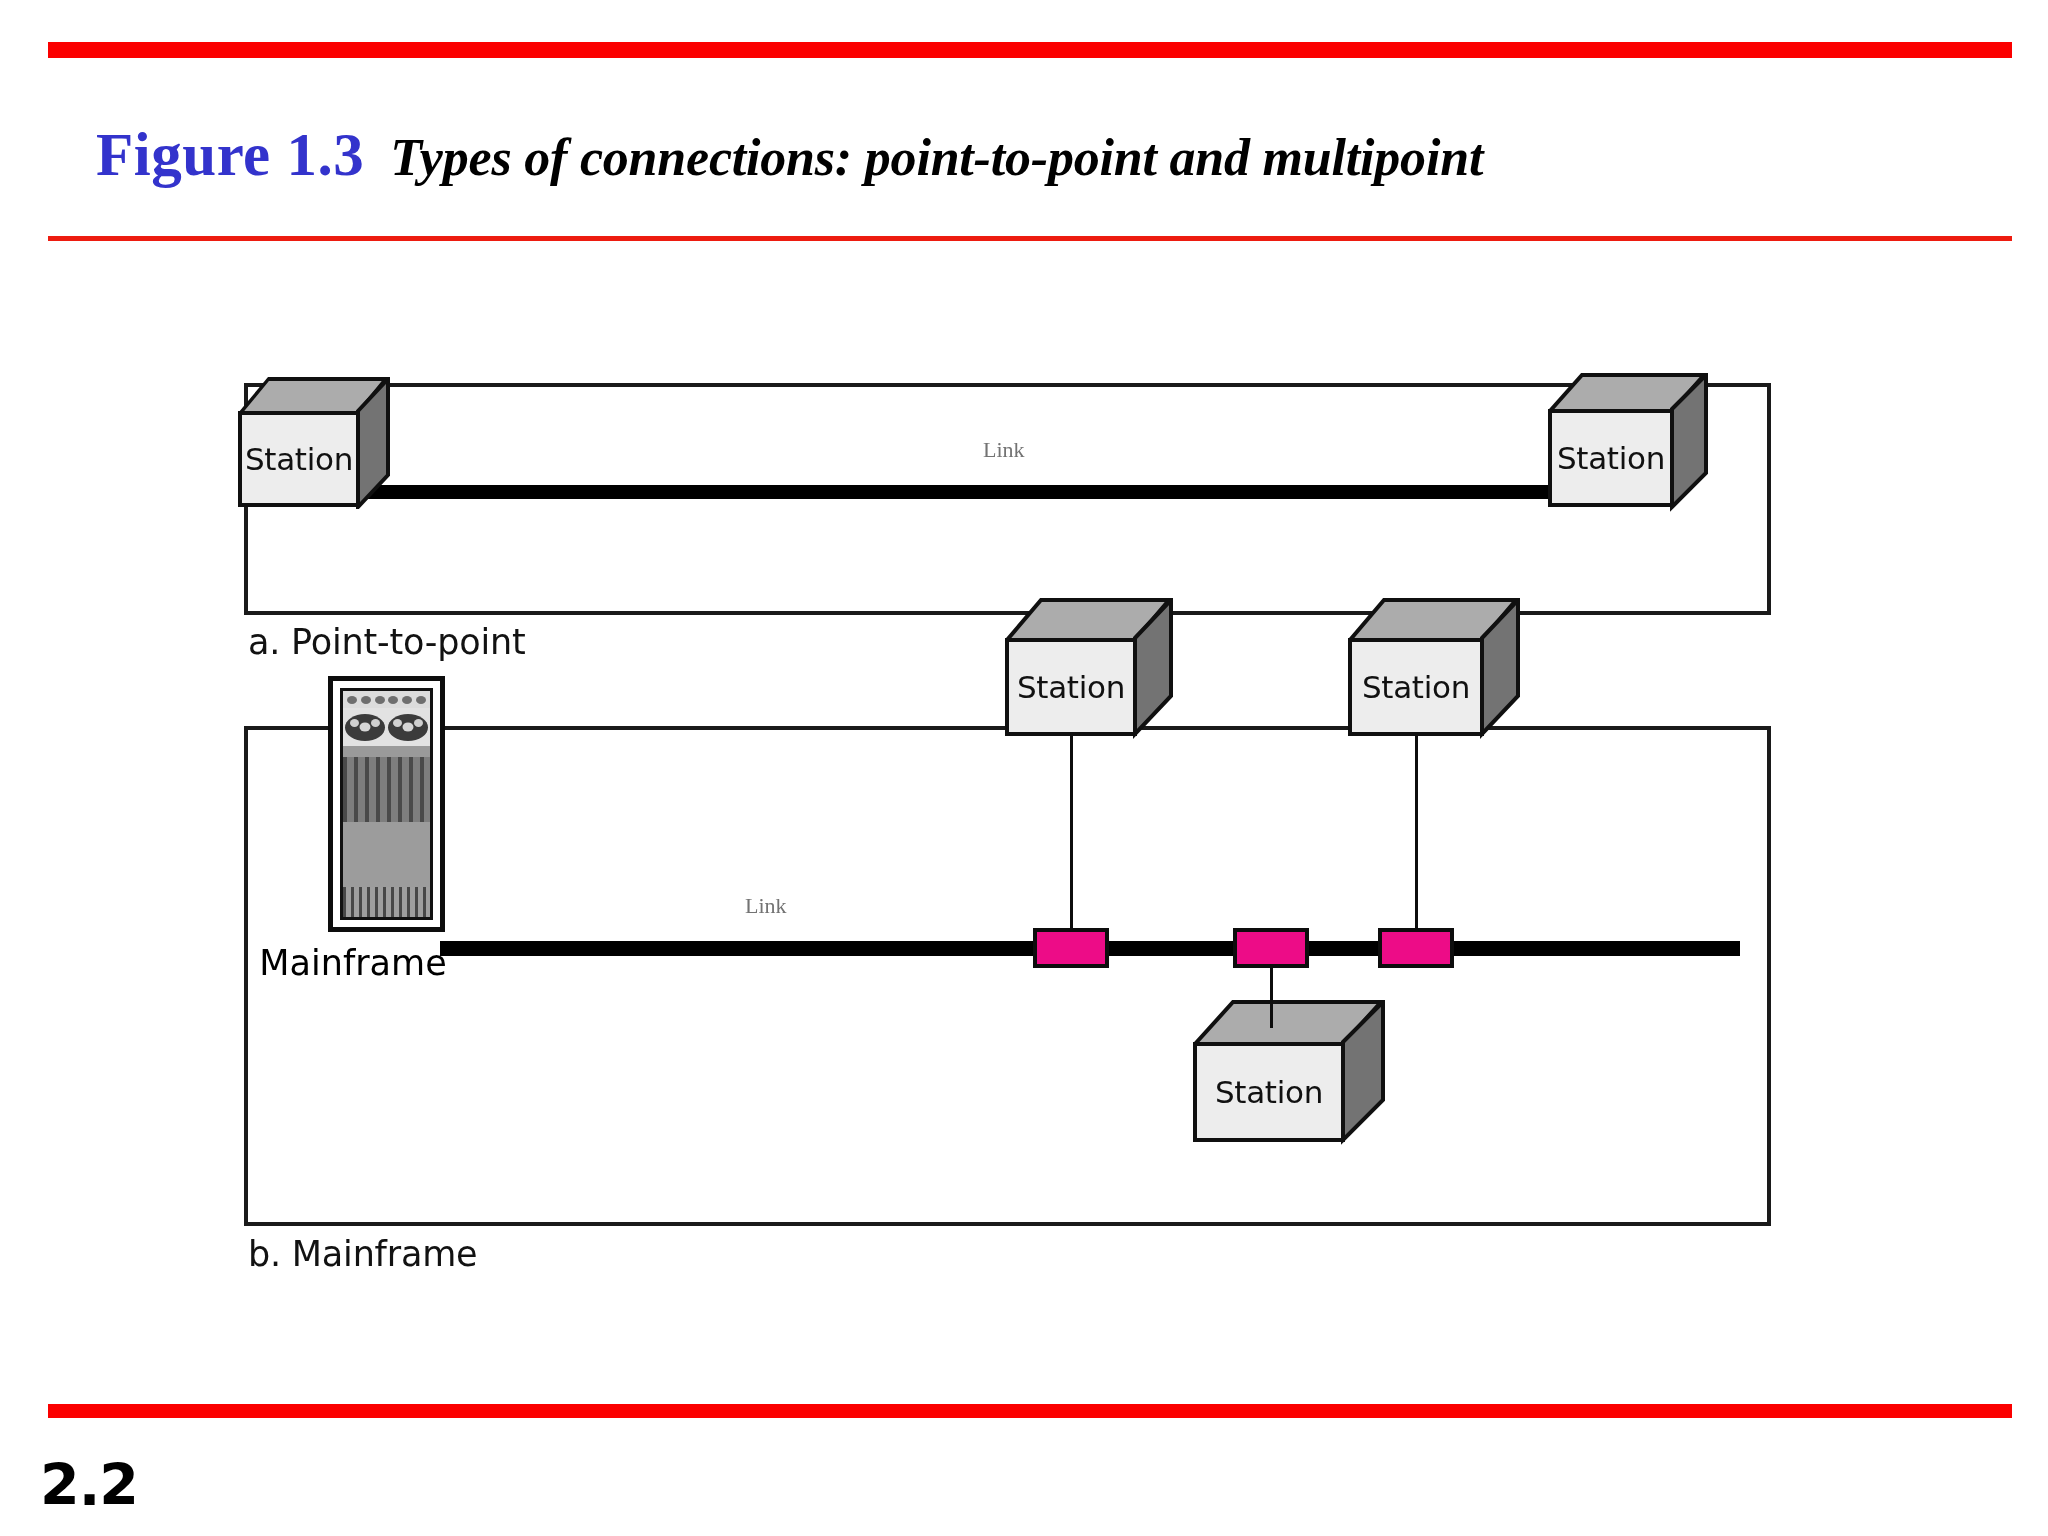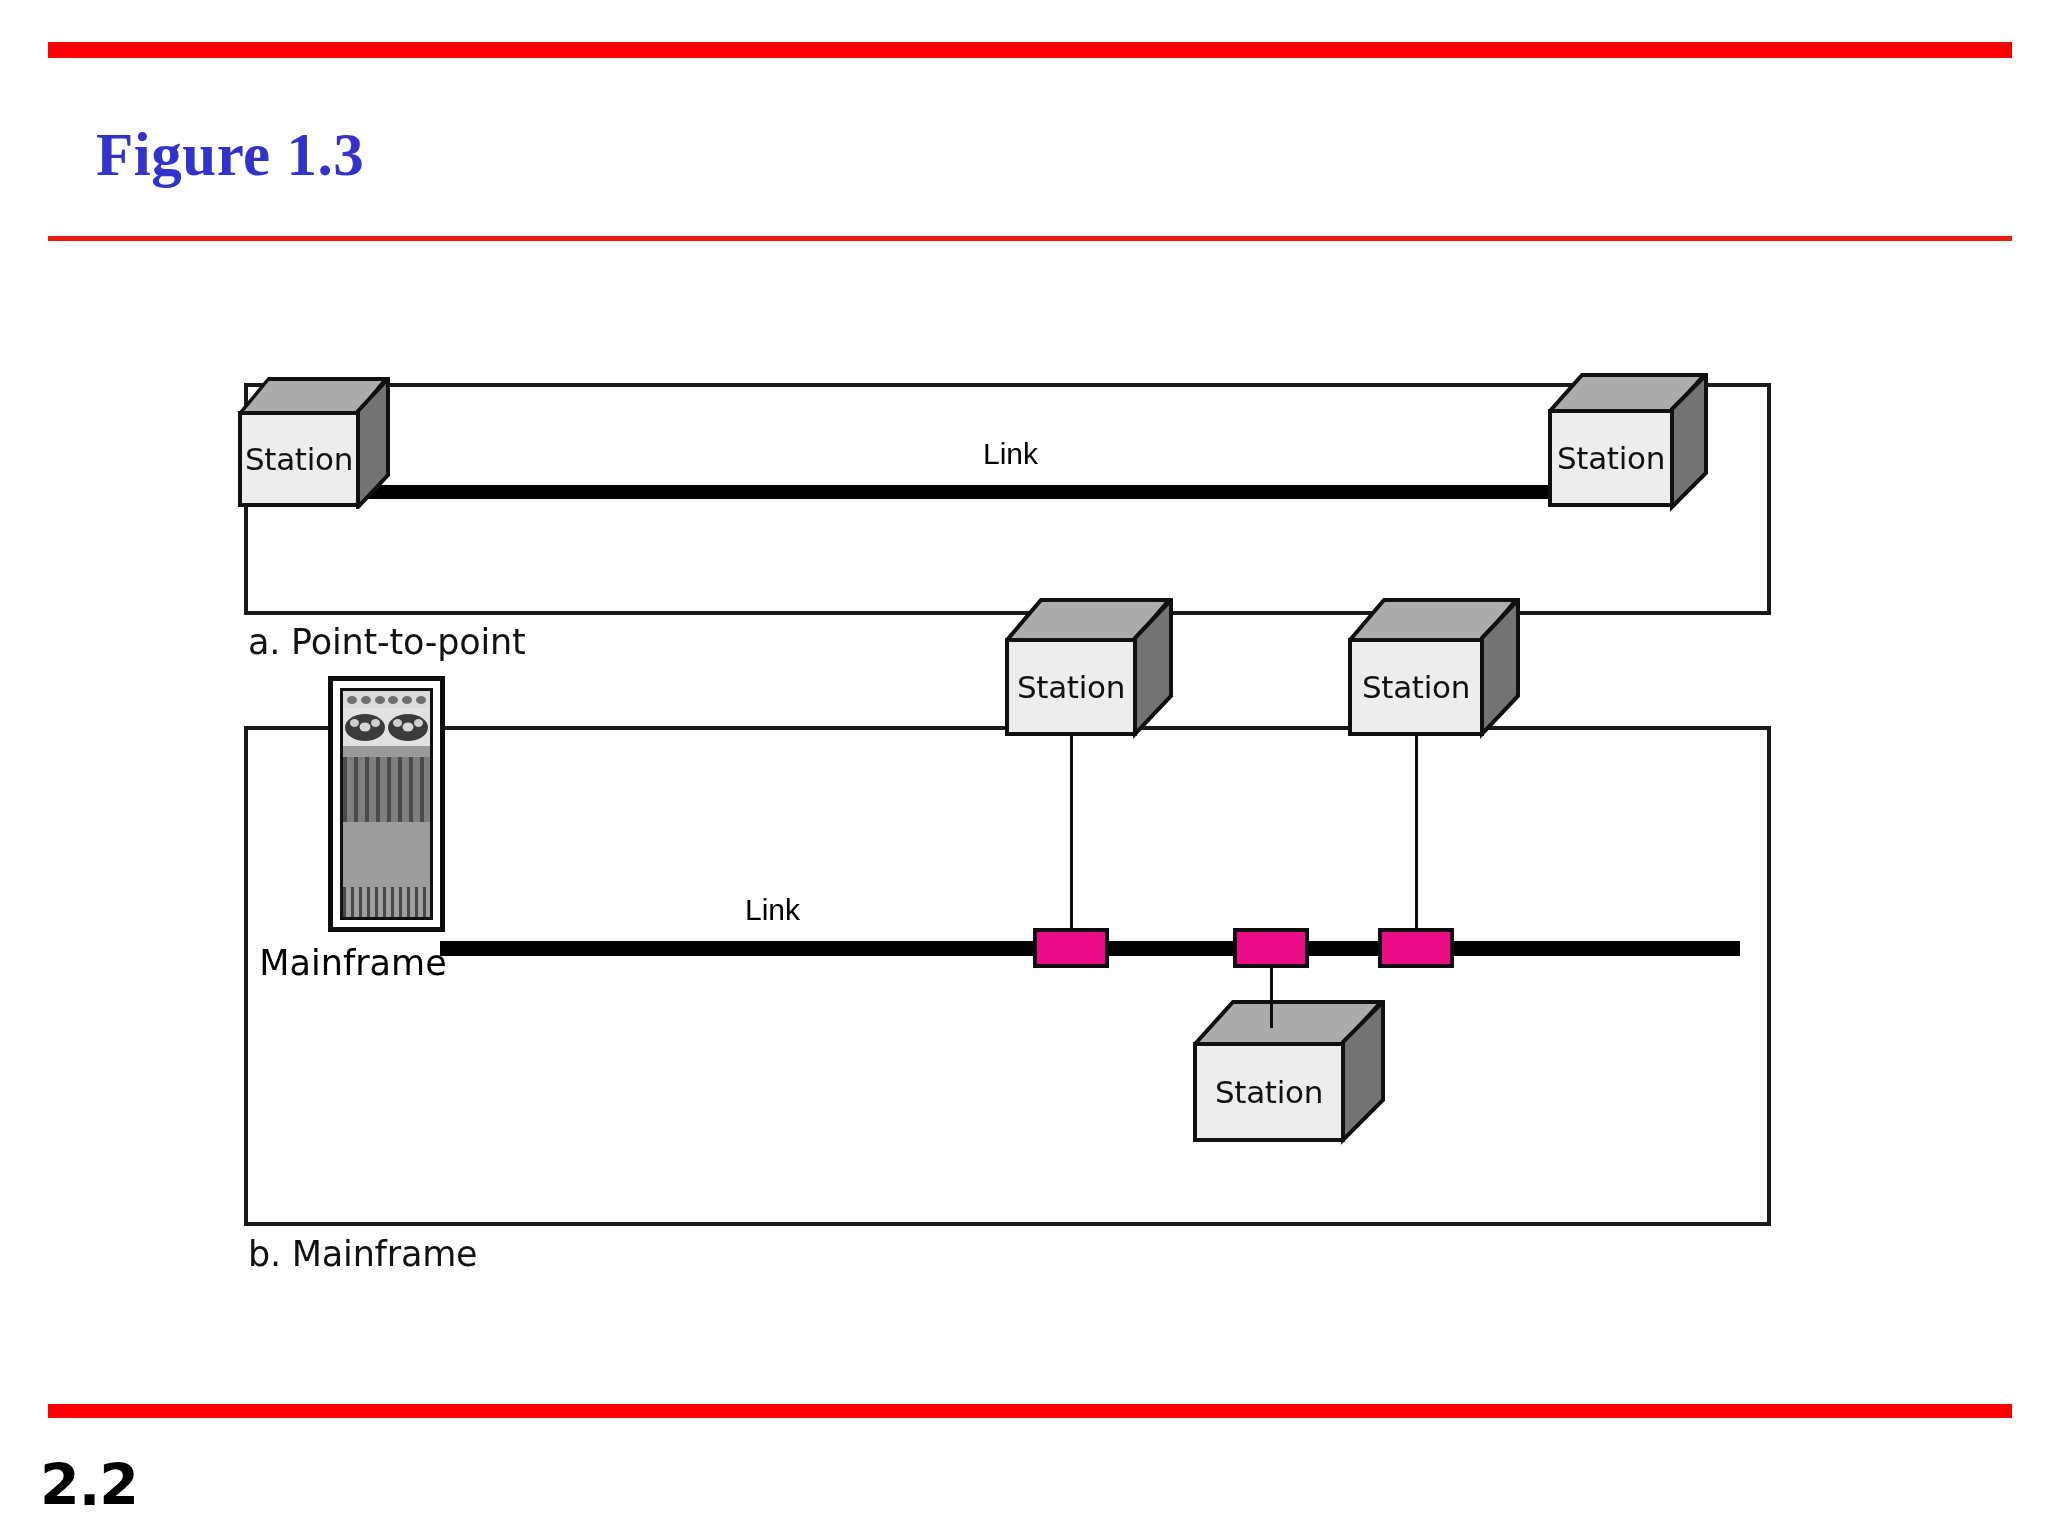--- a/index.html
+++ b/index.html
@@ -99,23 +99,23 @@
     color: #121212;
     white-space: nowrap;
     letter-spacing: -0.2px;
   }
   #caption-a { left: 232px; top: 622px; }
   #caption-b { left: 232px; top: 1234px; }
 
   
   .link-label {
     position: absolute;
-    font-family: Liberation Sans, sans-serif;
-    font-size: 30px;
-    color: #000000;
+    font-family: Liberation Serif, serif;
+    font-size: 22px;
+    color: #737373;
     white-space: nowrap;
   }
 
   
   .bus {
     position: absolute;
     background: #000000;
   }
   .drop {
     position: absolute;
@@ -270,20 +270,21 @@
 <body>
 
 <div id="page">
 
   <div class="rule-top"></div>
   <div class="rule-mid"></div>
   <div class="rule-bottom"></div>
 
   <div class="title-row">
     <span class="title-figno">Figure 1.3</span>
+    <span class="title-text">Types of connections: point-to-point and multipoint</span>
   </div>
 
   <div class="frame" id="frame-a">
 
     <div class="bus" style="left:108px; top:98px; width:1200px; height:14px;"></div>
 
     <div class="link-label" style="left:735px; top:50px;">Link</div>
 
     <div class="station" style="left:-10px; top:-10px; width:170px; height:130px;">
       <div class="face-top" style="left:0px; top:0px; width:150px; height:36px;

